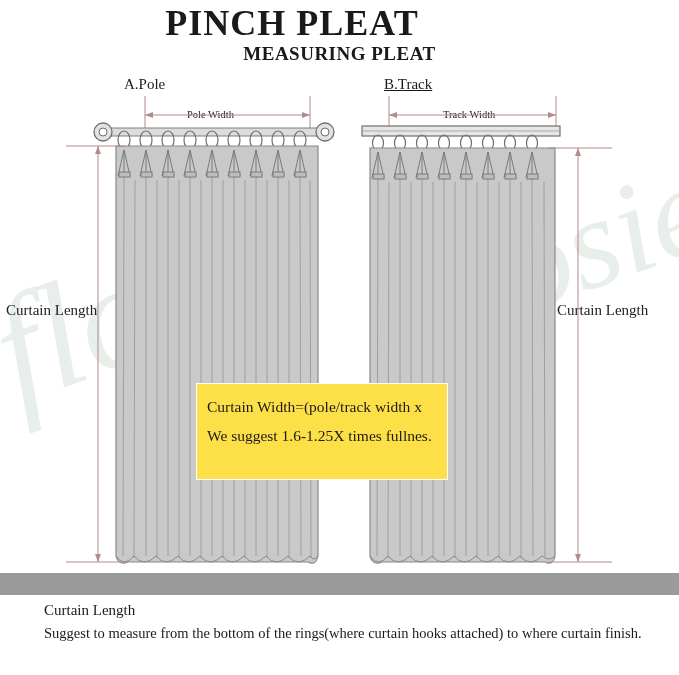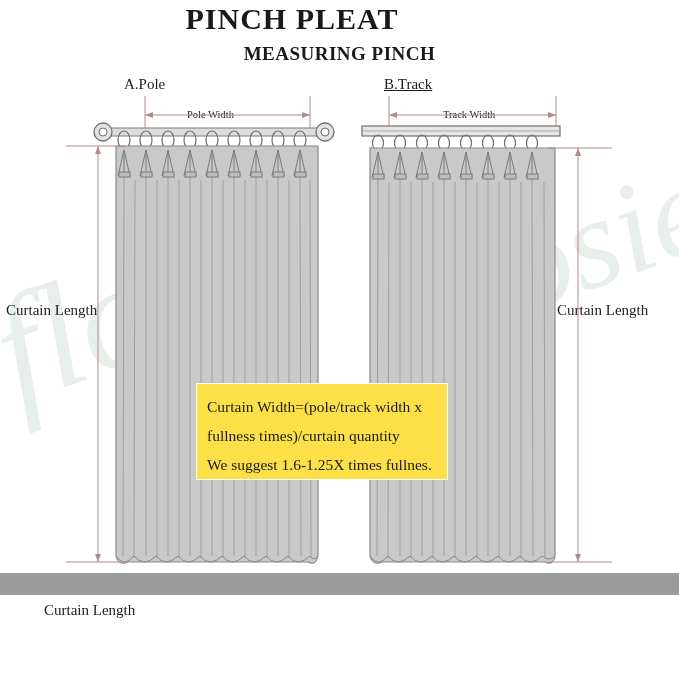--- a/index.html
+++ b/index.html
@@ -16,21 +16,21 @@
     overflow: hidden;
   }
 
   
   #title-main {
     position: absolute;
     top: 2px;
     left: 0;
     width: 584px;
     text-align: center;
-    font-size: 30px;
+    font-size: 36px;
     font-weight: bold;
     letter-spacing: 1px;
   }
   #title-sub {
     position: absolute;
     top: 43px;
     left: 0;
     width: 679px;
     text-align: center;
     font-size: 19px;
@@ -135,21 +135,21 @@
     top: 0;
   }
 </style>
 </head>
 <body>
 
 <div class="watermark" id="wm1">flosie</div>
 <div class="watermark" id="wm2">flosie</div>
 
 <div id="title-main">PINCH PLEAT</div>
-<div id="title-sub">MEASURING PINCH</div>
+<div id="title-sub">MEASURING PLEAT</div>
 
 <div class="panel-caption" id="caption-pole">A.Pole</div>
 <div class="panel-caption" id="caption-track">B.Track</div>
 
 <div class="width-label" id="label-pole-width">Pole Width</div>
 <div class="width-label" id="label-track-width">Track Width</div>
 
 <div class="length-label" id="label-length-left">Curtain Length</div>
 <div class="length-label" id="label-length-right">Curtain Length</div>
 
@@ -318,20 +318,20 @@
       <line x1="548" y1="148" x2="612" y2="148"></line>
       <line x1="548" y1="562" x2="612" y2="562"></line>
     </g>
     <polygon points="578,148 575,156 581,156" fill="#b08c8c"></polygon>
     <polygon points="578,562 575,554 581,554" fill="#b08c8c"></polygon>
   </g>
 </svg>
 
 <div id="formula-box">
   <div>Curtain Width=(pole/track width x</div>
-  <div>fullness times)/curtain quantity</div>
   <div>We suggest 1.6-1.25X times fullnes.</div>
 </div>
 
 <div id="footer-bar"></div>
 <div id="footer">
   <div id="footer-title">Curtain Length</div>
+  <div id="footer-text">Suggest to measure from the bottom of the rings(where curtain hooks attached) to where curtain finish.</div>
 </div>
 
 </body></html>

